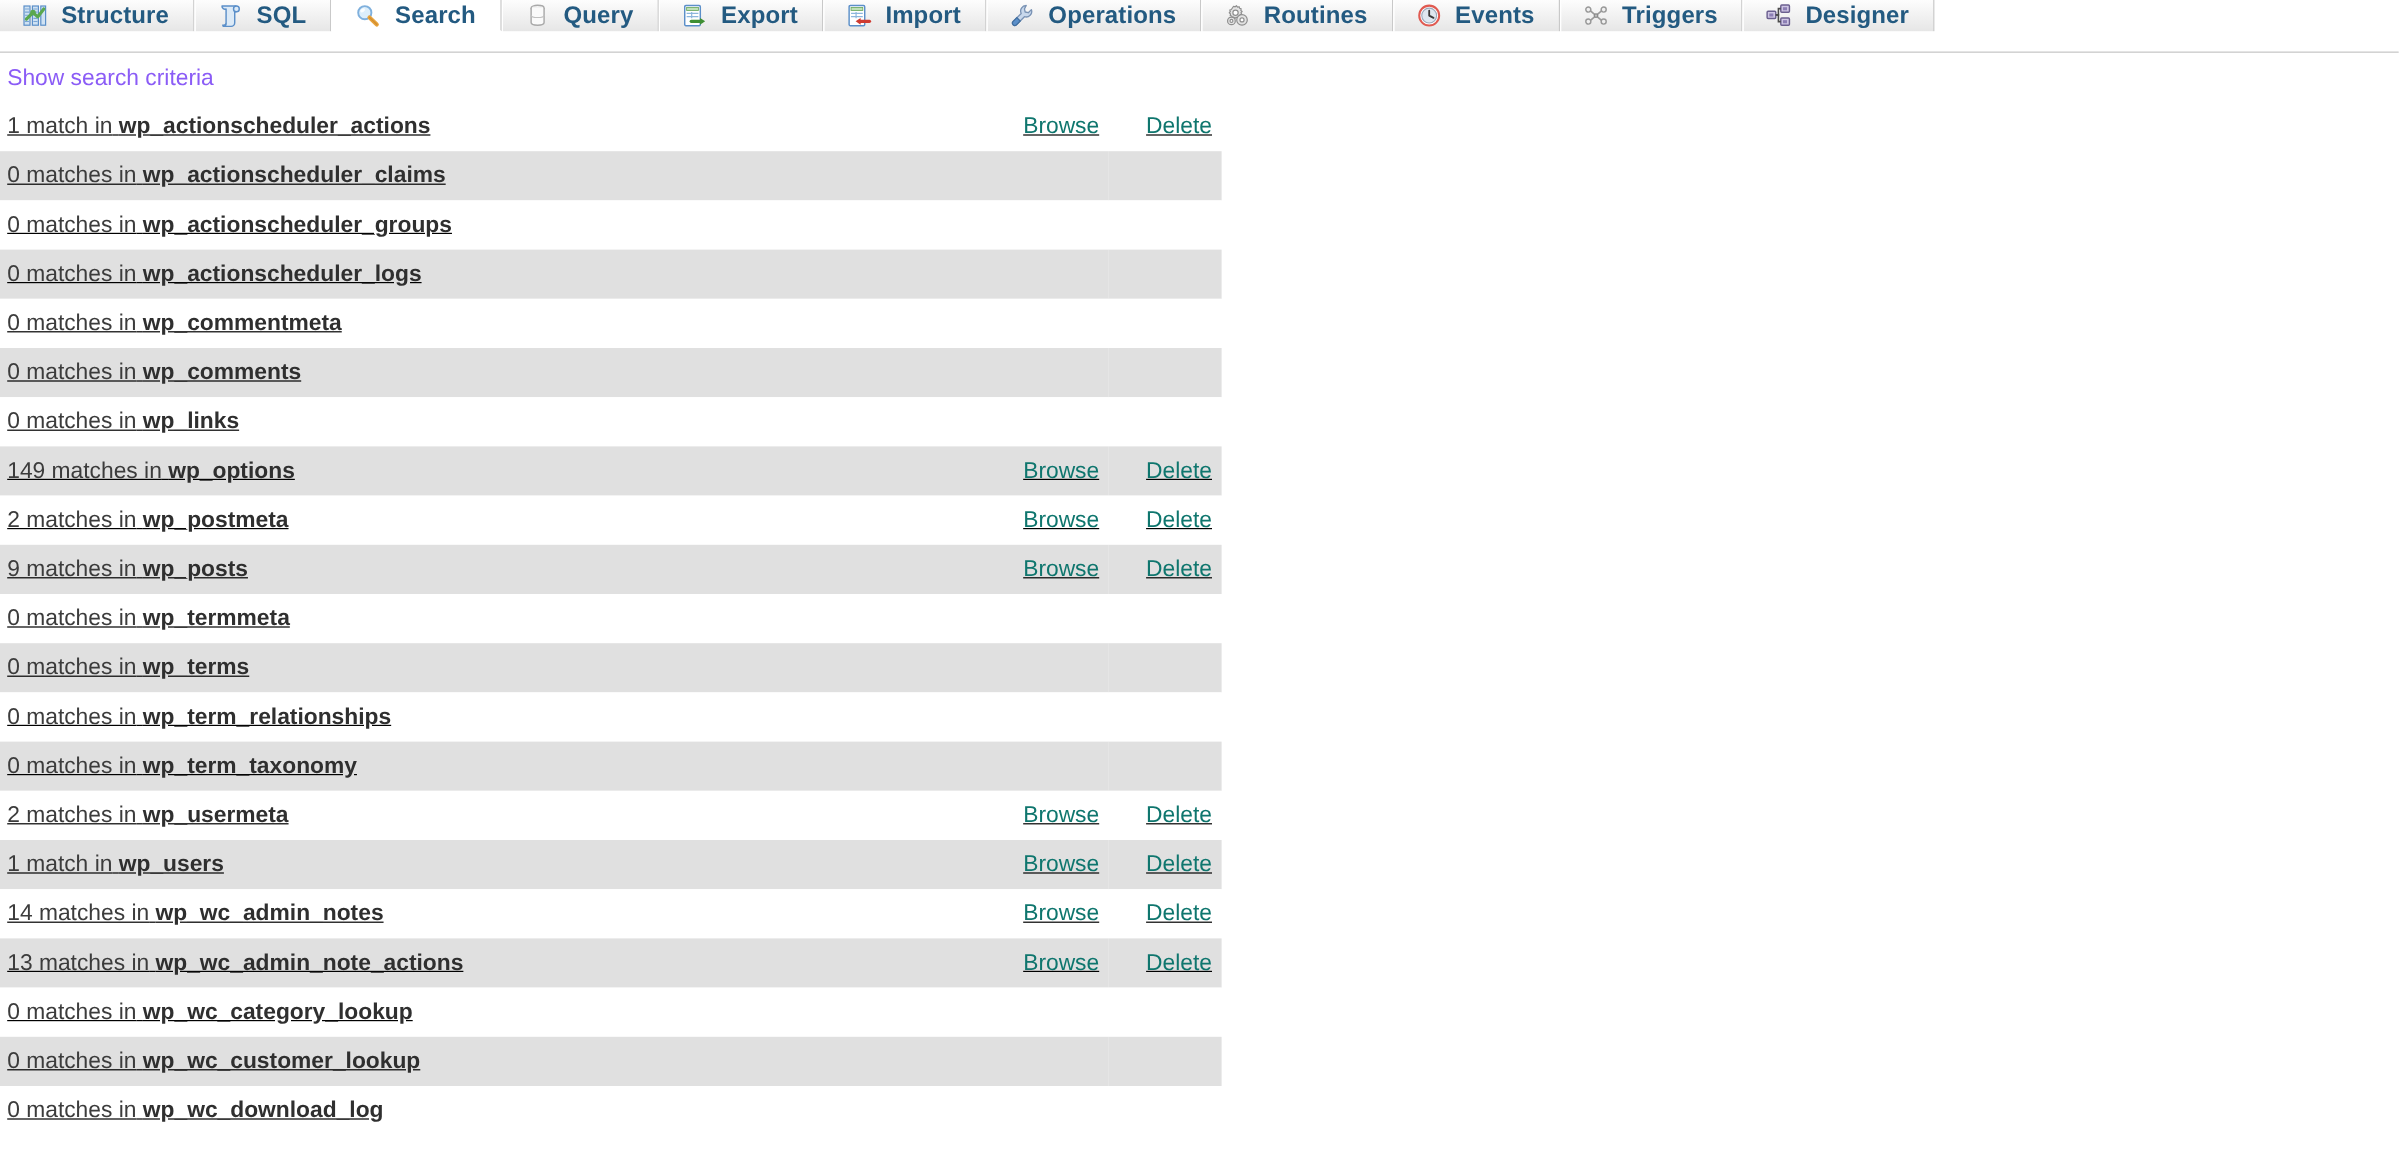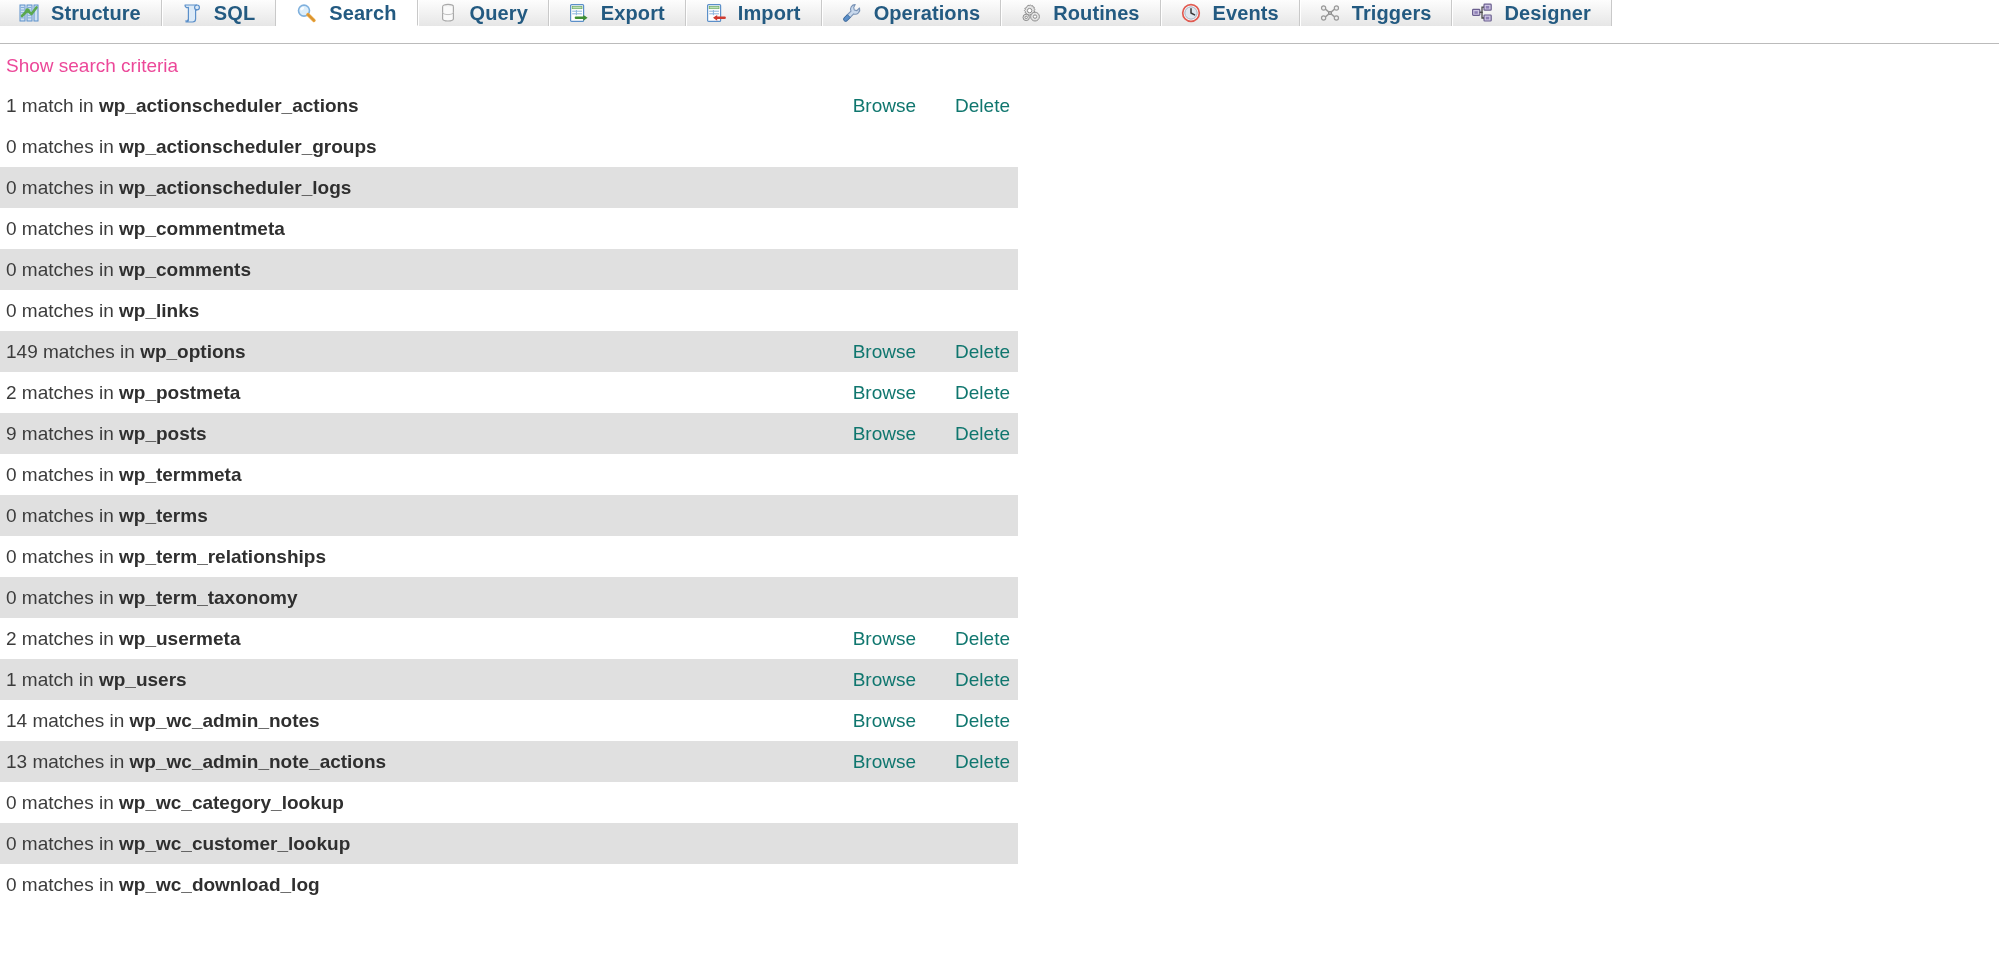--- a/index.html
+++ b/index.html
@@ -67,35 +67,36 @@
   
   #content {
     position: relative;
     width: 1999px;
     background: #ffffff;
     padding: 0;
   }
   #criteria-link {
     display: block;
     font-size: 19px;
-    color: #ec4899;
+    color: #8b5cf6;
     padding: 12px 0 10px 6px;
     text-decoration: none;
     cursor: pointer;
     line-height: 1;
   }
 
   #results-table {
     border-collapse: collapse;
     border-spacing: 0;
     width: 1018px;
     table-layout: fixed;
   }
   #results-table tr {
     height: 41px;
+    text-decoration: underline;
   }
   #results-table tr.odd  { background: #ffffff; }
   #results-table tr.even { background: #e0e0e0; }
 
   #results-table td {
     padding: 0 0 0 6px;
     font-size: 19px;
     color: #3c3c3c;
     vertical-align: middle;
     border: none;
@@ -271,20 +272,25 @@
 
 <div id="content">
   <a id="criteria-link" href="#">Show search criteria</a>
   <table id="results-table">
     <tbody id="results-body">
         <tr class="odd">
           <td class="count-cell"><span>1 match in</span> <span class="tbl-name">wp_actionscheduler_actions</span></td>
           <td class="act-cell"><a class="act-link" href="#">Browse</a></td>
           <td class="act-cell delete-cell"><a class="act-link" href="#">Delete</a></td>
         </tr>
+        <tr class="even">
+          <td class="count-cell"><span>0 matches in</span> <span class="tbl-name">wp_actionscheduler_claims</span></td>
+          <td class="act-cell"></td>
+          <td class="act-cell delete-cell"></td>
+        </tr>
         <tr class="odd">
           <td class="count-cell"><span>0 matches in</span> <span class="tbl-name">wp_actionscheduler_groups</span></td>
           <td class="act-cell"></td>
           <td class="act-cell delete-cell"></td>
         </tr>
         <tr class="even">
           <td class="count-cell"><span>0 matches in</span> <span class="tbl-name">wp_actionscheduler_logs</span></td>
           <td class="act-cell"></td>
           <td class="act-cell delete-cell"></td>
         </tr>

